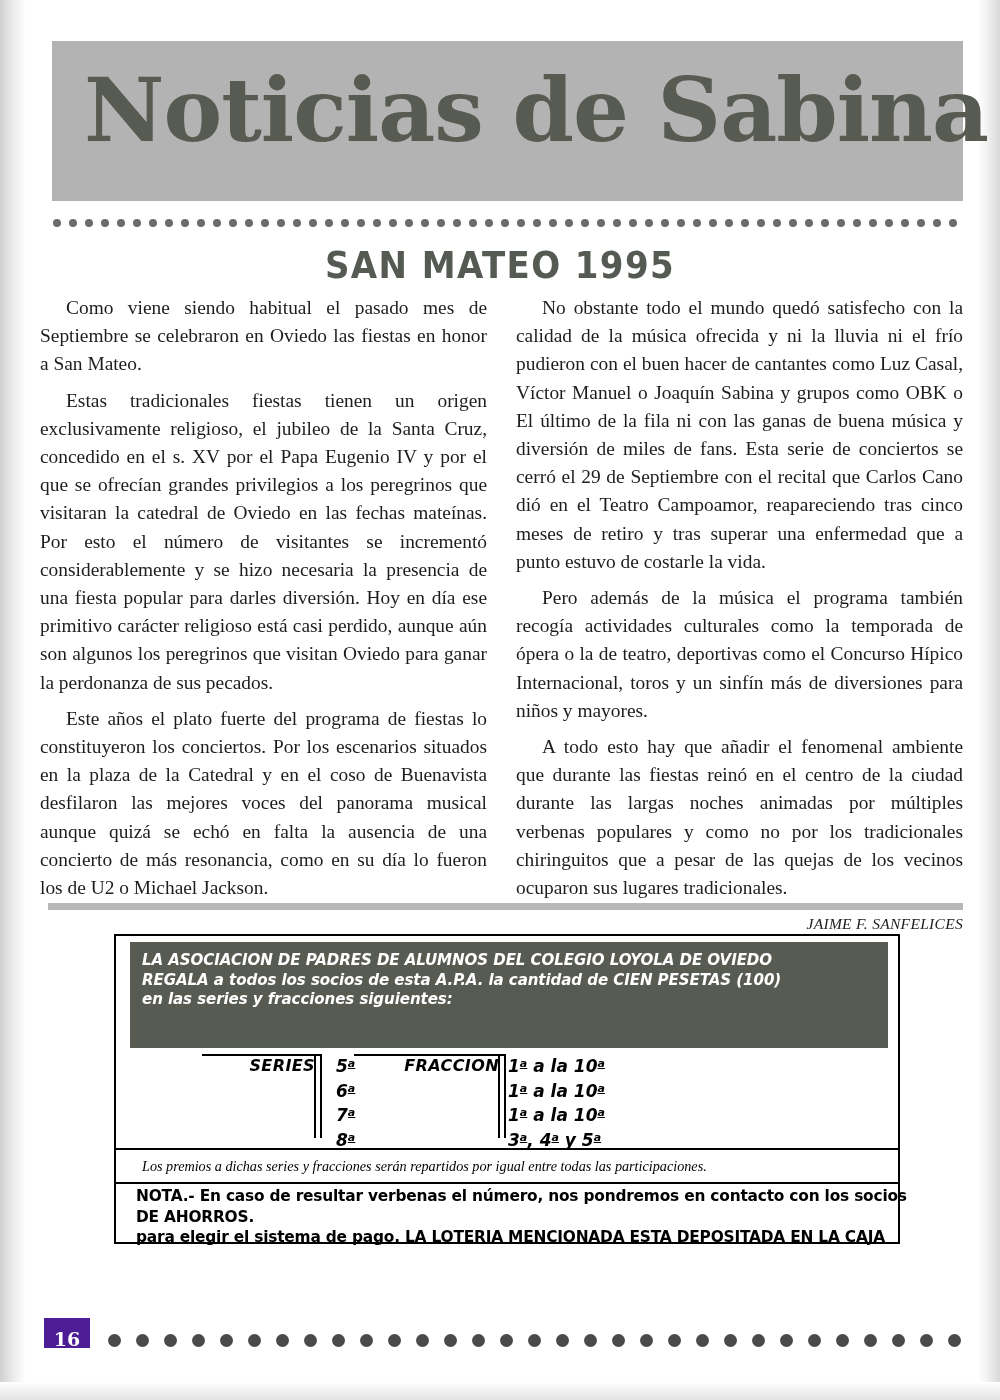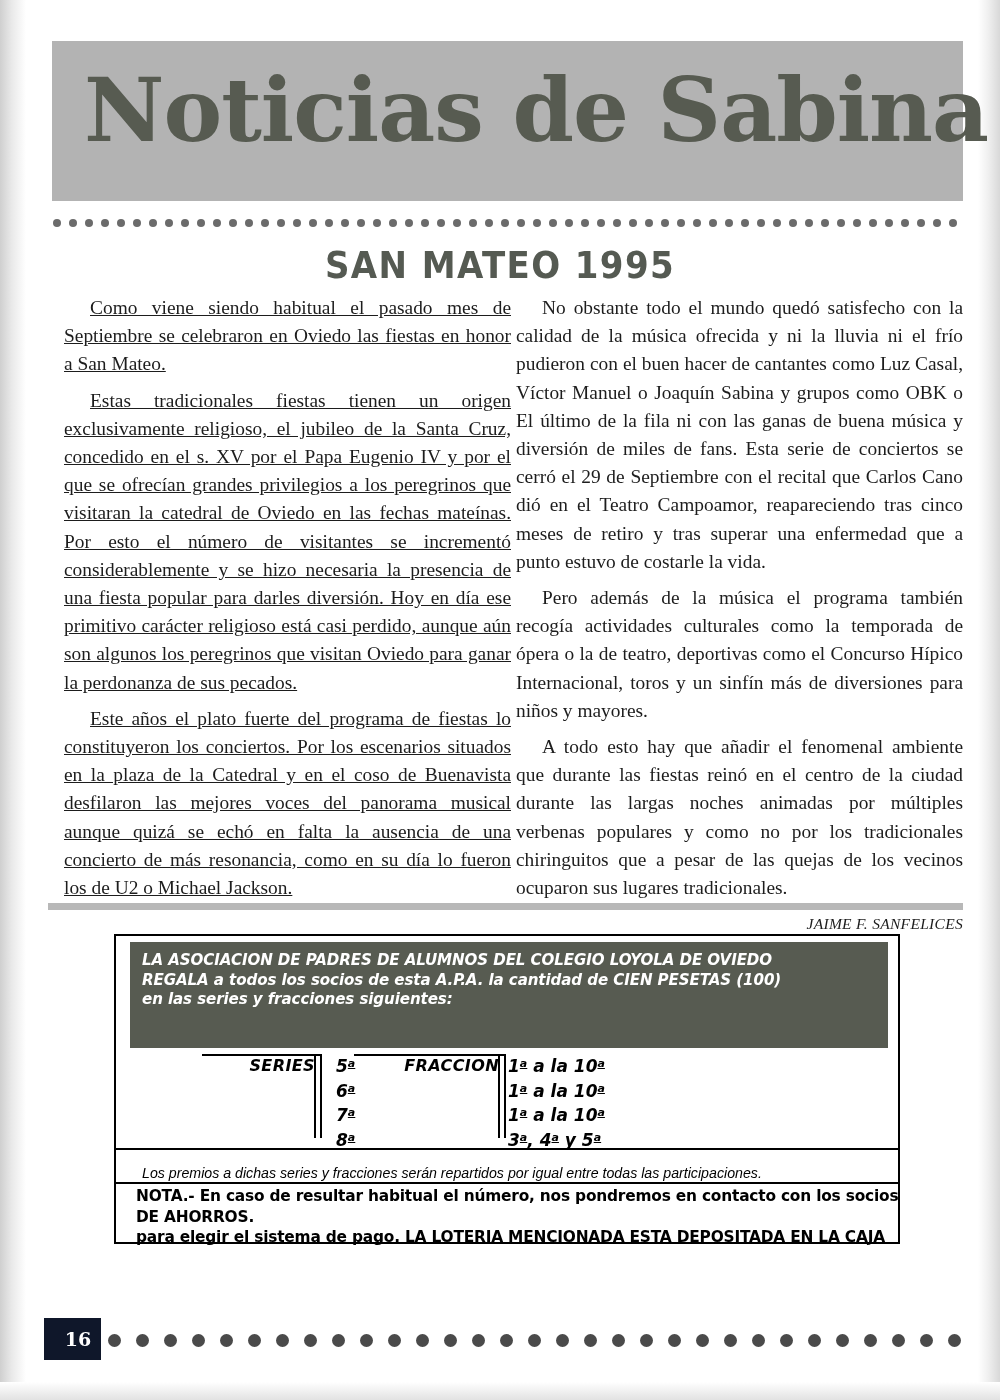--- a/index.html
+++ b/index.html
@@ -94,21 +94,21 @@
   
   .col {
     position: absolute;
     top: 294px;
     width: 447px;
     font-size: 19.4px;
     line-height: 28.2px;
     text-align: justify;
     color: #1d1d1d;
   }
-  .col-left  { left: 64px; text-decoration: underline; }
+  .col-left  { left: 40px; }
   .col-right { left: 516px; }
   .col p {
     margin: 0 0 8px 0;
     text-indent: 26px;
   }
   .byline {
     margin-top: 12px;
     text-align: right;
     text-indent: 0;
     font-style: italic;
@@ -227,23 +227,23 @@
     height: 2px;
     background: #000;
   }
   .ad-rule.r1 { top: 212px; }
   .ad-rule.r2 { top: 246px; }
   .ad-rule.r3 { top: 306px; }
 
   .ad-prizes {
     position: absolute;
     left: 26px;
-    top: 224px;
+    top: 217px;
     width: 740px;
-    font-family: Liberation Sans, sans-serif;
+    font-family: Liberation Serif, serif;
     font-style: italic;
     font-size: 14.2px;
     line-height: 26px;
     color: #000;
     white-space: nowrap;
   }
   .ad-note {
     position: absolute;
     left: 20px;
     top: 250px;
@@ -256,23 +256,22 @@
     color: #000;
   }
   .ad-note div { white-space: nowrap; }
 
   
   .page-number-box {
     position: absolute;
     left: 44px;
     top: 1318px;
     width: 46px;
-    height: 42px;
-    background: #0f172a;
-    padding-left: 11px;
+    height: 30px;
+    background: #4c1d95;
   }
   .page-number-box span {
     display: block;
     text-align: center;
     line-height: 42px;
     color: #ffffff;
     font-family: "DejaVu Serif", serif;
     font-weight: bold;
     font-size: 19px;
   }
@@ -414,21 +413,21 @@
           <div>3<span class="ord">a</span>, 4<span class="ord">a</span> y 5<span class="ord">a</span></div>
         </div>
     </div>
 
   </div>
 
   <div class="ad-rule r1"></div>
   <div class="ad-prizes">Los premios a dichas series y fracciones serán repartidos por igual entre todas las participaciones.</div>
   <div class="ad-rule r2"></div>
   <div class="ad-note" id="ad-note">
-      <div>NOTA.- En caso de resultar habitual el número, nos pondremos en contacto con los socios</div>
+      <div>NOTA.- En caso de resultar verbenas el número, nos pondremos en contacto con los socios</div>
       <div>DE AHORROS.</div>
       <div>para elegir el sistema de pago. LA LOTERIA MENCIONADA ESTA DEPOSITADA EN LA CAJA</div>
     </div>
   <div class="ad-rule r3"></div>
 </div>
 
 <div class="page-number-box">
   <span>16</span>
 </div>
 <div class="footer-dots" id="footer-dots">

